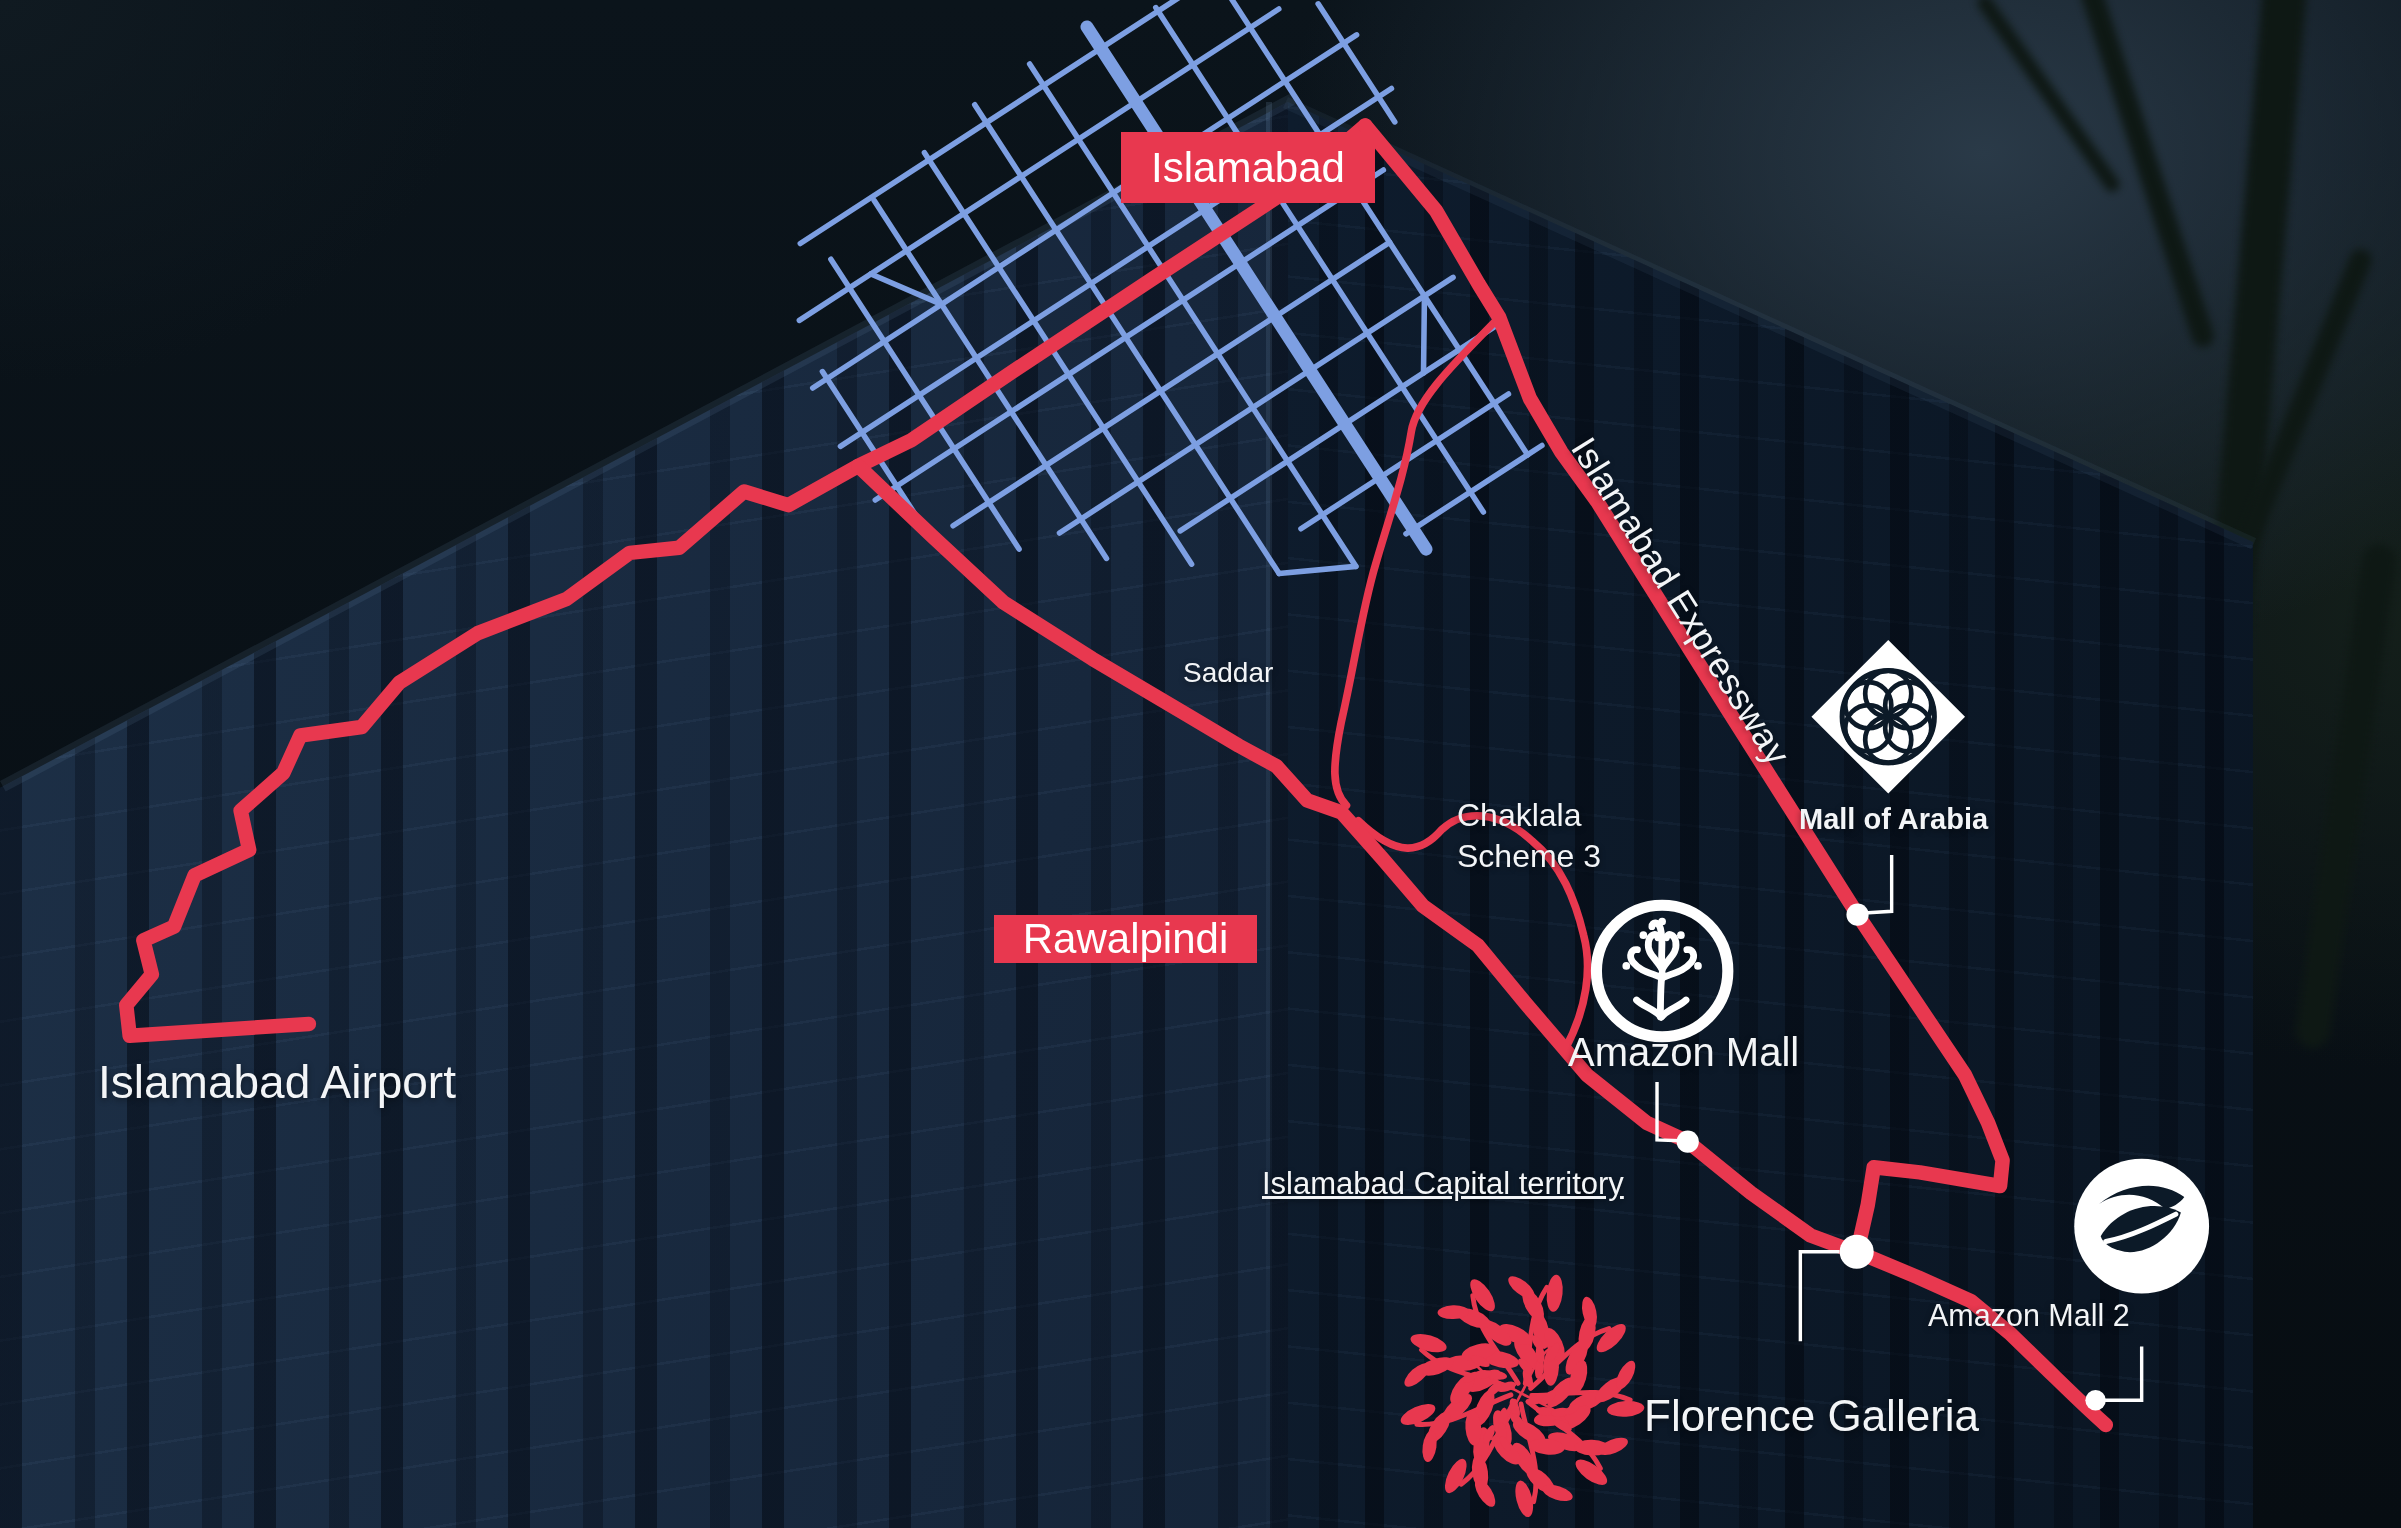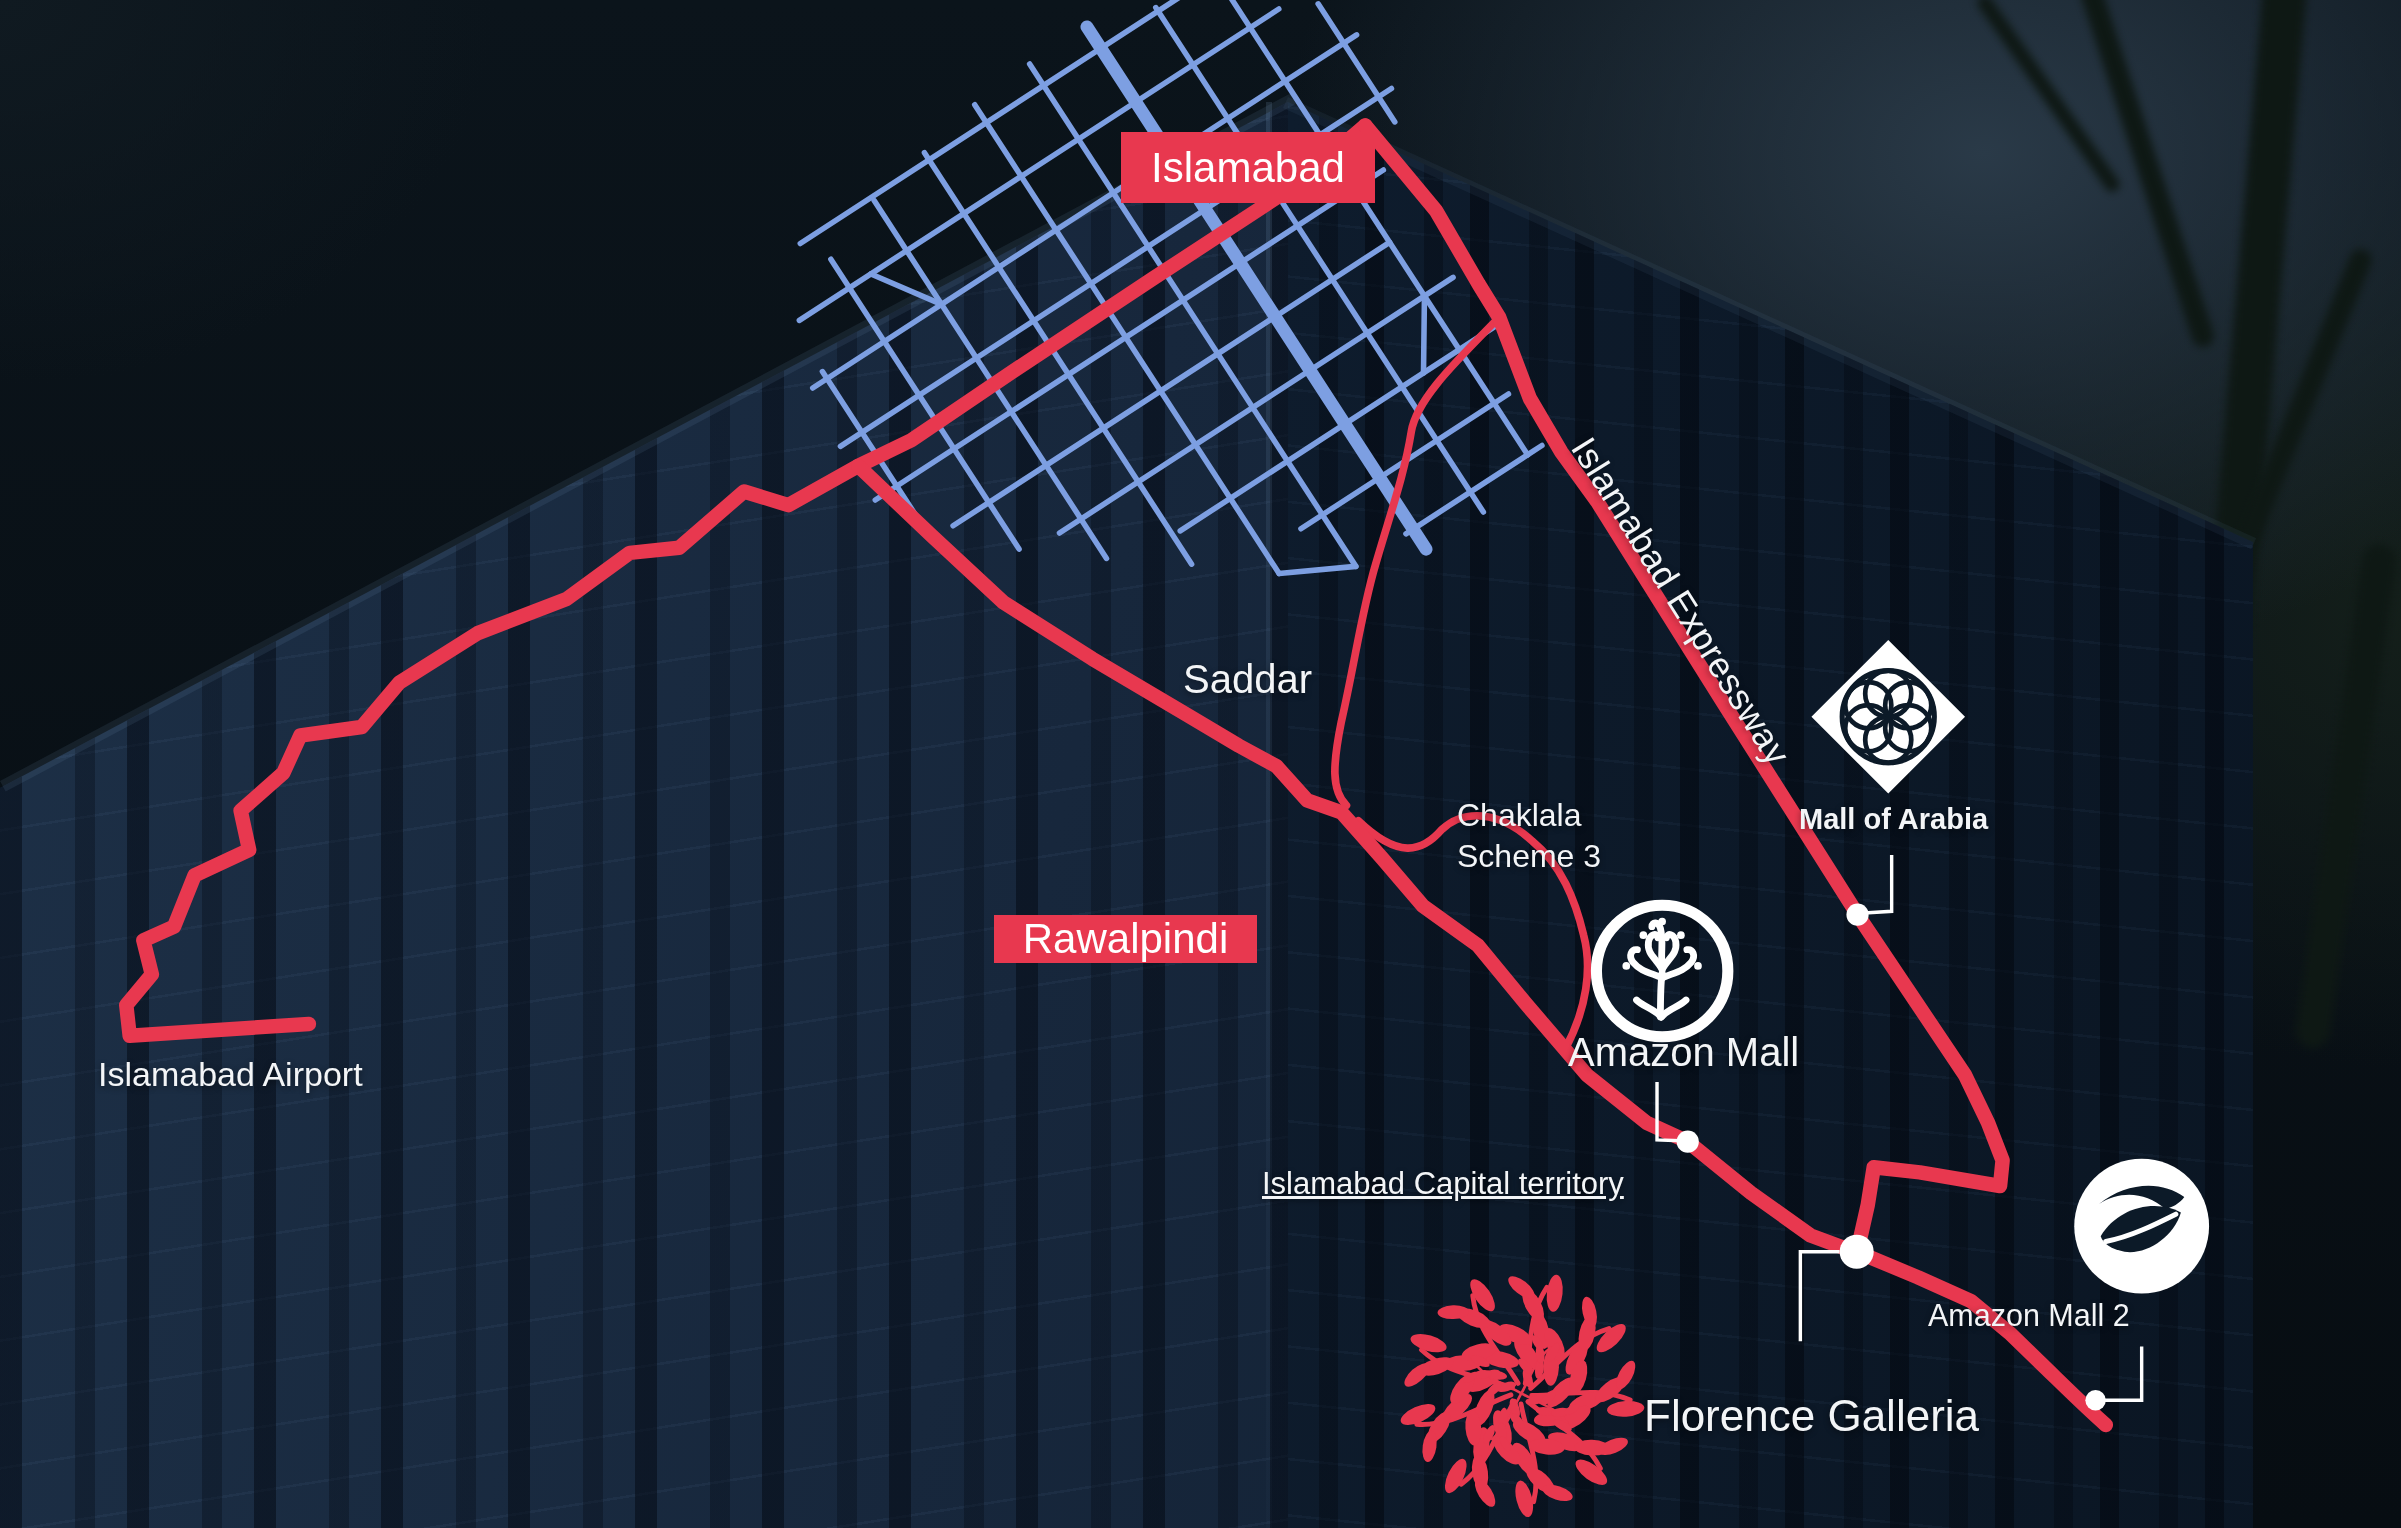--- a/index.html
+++ b/index.html
@@ -53,24 +53,24 @@
   .ink-line{stroke:#0c1a28;fill:none;}
   .white-line{stroke:#ffffff;fill:none;stroke-linecap:round;}
   .leaf{fill:#e8384f;stroke:none;}
   .sprig-stem{stroke:#e8384f;fill:none;stroke-width:5;stroke-linecap:round;}
   
   .lbl{position:absolute;white-space:nowrap;color:#f3f5f7;text-shadow:0 1.7px 6.8px rgba(0,0,0,0.45);}
   .badge{background:#e8384f;display:flex;align-items:center;justify-content:center;
          color:#ffffff;text-shadow:none;}
   .lbl-islamabad{left:1121px;top:132px;width:254px;height:71px;font-size:42px;}
   .lbl-rawalpindi{left:994px;top:915px;width:263px;height:48px;font-size:42px;}
-  .lbl-saddar{left:1183px;top:657px;font-size:40px;}
+  .lbl-saddar{left:1183px;top:657px;font-size:28px;}
   .lbl-chaklala{left:1409px;top:795px;font-size:32px;line-height:41px;white-space:pre-line;margin-left:48px;}
   .lbl-capital{left:1262px;top:1166px;font-size:31px;text-decoration:underline;}
-  .lbl-airport{left:98px;top:1055px;font-size:34px;}
+  .lbl-airport{left:98px;top:1055px;font-size:46px;}
   .lbl-moa{left:1799px;top:803px;font-size:29px;font-weight:bold;}
   .lbl-amall{left:1568px;top:1030px;font-size:40px;}
   .lbl-am2{left:1928px;top:1298px;font-size:30.5px;}
   .lbl-florence{left:1644px;top:1359px;font-size:44px;margin-top:32px;}
   .lbl-expressway{left:1598px;top:430px;font-size:36px;letter-spacing:0.4px;
     transform:rotate(58deg);transform-origin:0 0;}
 </style>
 </head>
 <body>
 

